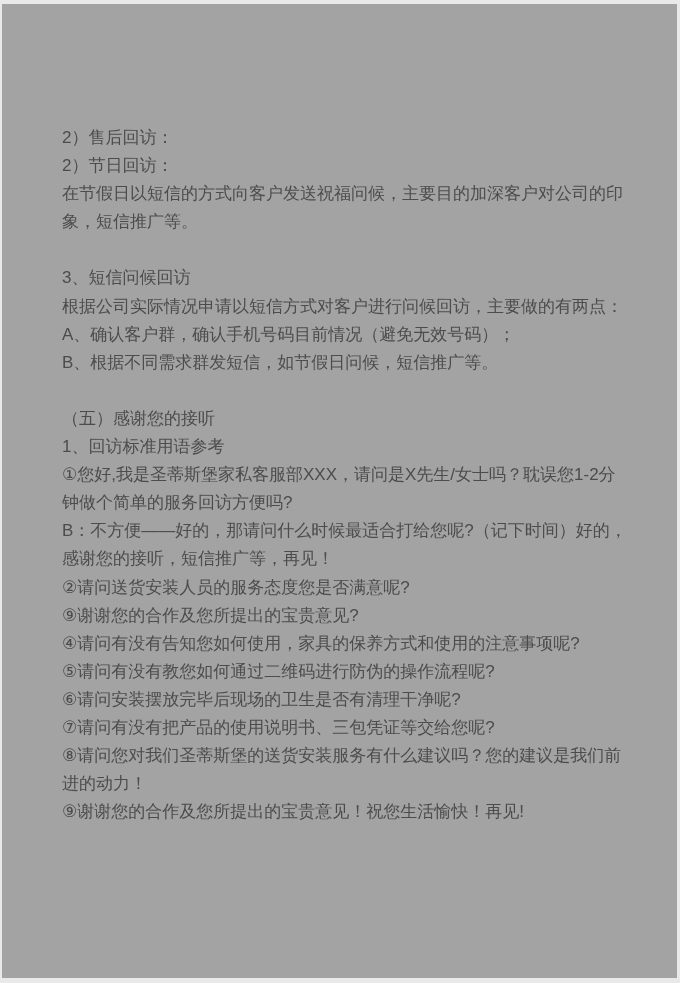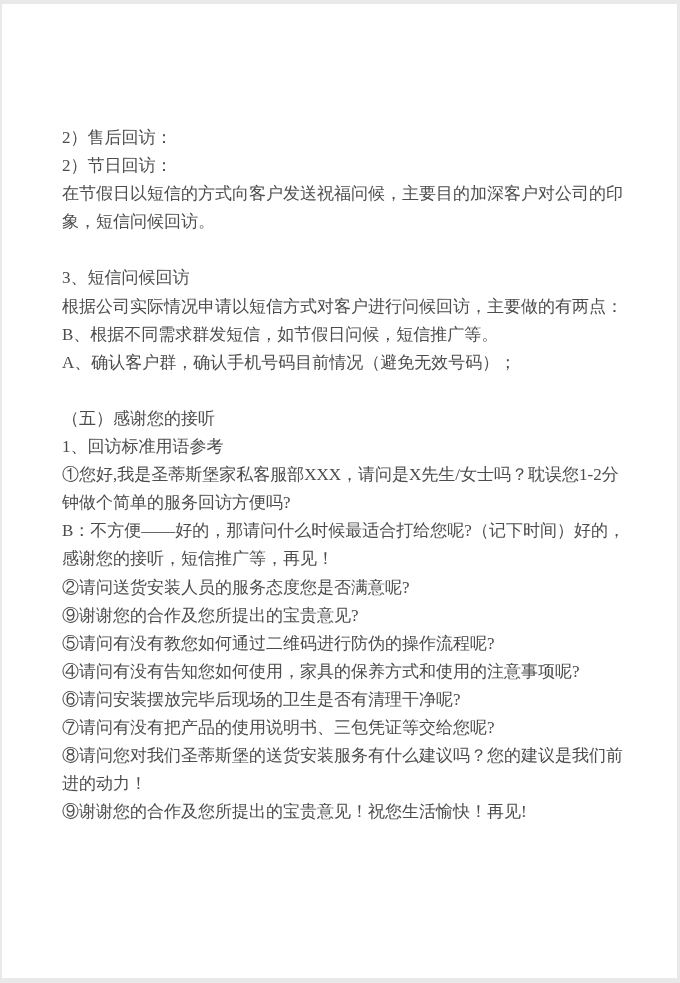--- a/index.html
+++ b/index.html
@@ -17,22 +17,21 @@
     position: relative;
     width: 680px;
     height: 983px;
   }
   .paper {
     position: absolute;
     left: 2px;
     top: 4px;
     right: 3px;
     bottom: 5px;
-    background: #ffffff;
-    font-family: Liberation Serif, serif;
+    background: #a3a3a3;
   }
   .doc-content {
     position: absolute;
     left: 60px;
     top: 120px;
     right: 38px;
     color: #4c4c4c;
     font-size: 17px;
     line-height: 28.1px;
     text-align: left;
@@ -45,37 +44,37 @@
 </style>
 </head>
 <body>
 
 <div class="viewport">
   <div class="paper">
     <div class="doc-content">
         <div class="doc-line">2）售后回访：</div>
         <div class="doc-line">2）节日回访：</div>
         <div class="doc-line">在节假日以短信的方式向客户发送祝福问候，主要目的加深客户对公司的印</div>
-        <div class="doc-line">象，短信问候回访。</div>
+        <div class="doc-line">象，短信推广等。</div>
         <div class="doc-line">&nbsp;</div>
         <div class="doc-line">3、短信问候回访</div>
         <div class="doc-line">根据公司实际情况申请以短信方式对客户进行问候回访，主要做的有两点：</div>
+        <div class="doc-line">A、确认客户群，确认手机号码目前情况（避免无效号码）；</div>
         <div class="doc-line">B、根据不同需求群发短信，如节假日问候，短信推广等。</div>
-        <div class="doc-line">A、确认客户群，确认手机号码目前情况（避免无效号码）；</div>
         <div class="doc-line">&nbsp;</div>
         <div class="doc-line">（五）感谢您的接听</div>
         <div class="doc-line">1、回访标准用语参考</div>
         <div class="doc-line">①您好,我是圣蒂斯堡家私客服部XXX，请问是X先生/女士吗？耽误您1-2分</div>
         <div class="doc-line">钟做个简单的服务回访方便吗?</div>
         <div class="doc-line">B：不方便——好的，那请问什么时候最适合打给您呢?（记下时间）好的，</div>
         <div class="doc-line">感谢您的接听，短信推广等，再见！</div>
         <div class="doc-line">②请问送货安装人员的服务态度您是否满意呢?</div>
         <div class="doc-line">⑨谢谢您的合作及您所提出的宝贵意见?</div>
+        <div class="doc-line">④请问有没有告知您如何使用，家具的保养方式和使用的注意事项呢?</div>
         <div class="doc-line">⑤请问有没有教您如何通过二维码进行防伪的操作流程呢?</div>
-        <div class="doc-line">④请问有没有告知您如何使用，家具的保养方式和使用的注意事项呢?</div>
         <div class="doc-line">⑥请问安装摆放完毕后现场的卫生是否有清理干净呢?</div>
         <div class="doc-line">⑦请问有没有把产品的使用说明书、三包凭证等交给您呢?</div>
         <div class="doc-line">⑧请问您对我们圣蒂斯堡的送货安装服务有什么建议吗？您的建议是我们前</div>
         <div class="doc-line">进的动力！</div>
         <div class="doc-line">⑨谢谢您的合作及您所提出的宝贵意见！祝您生活愉快！再见!</div>
       </div>
   </div>
 </div>
 
 </body></html>

